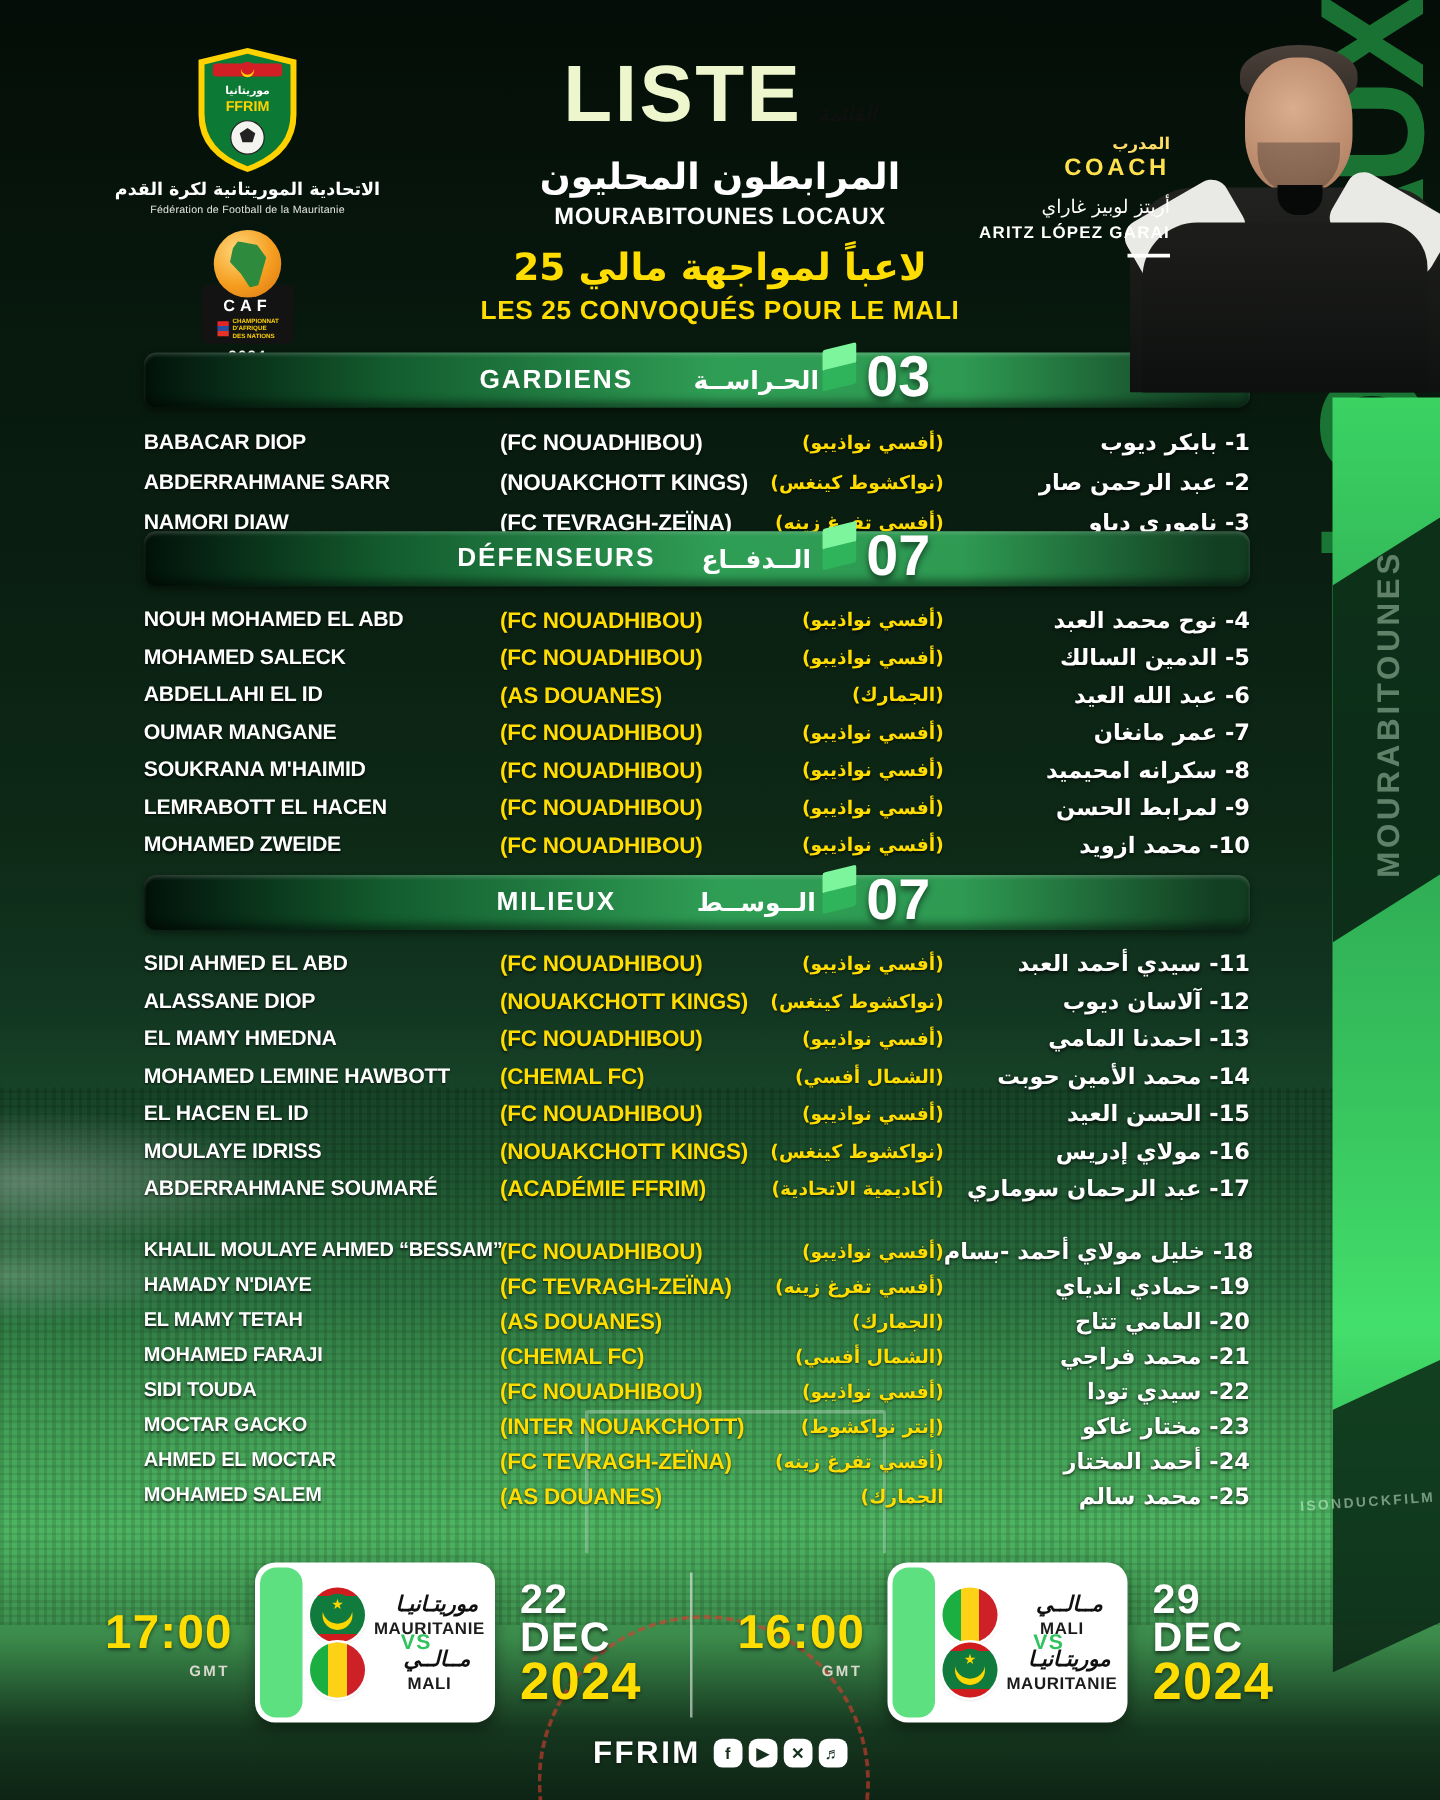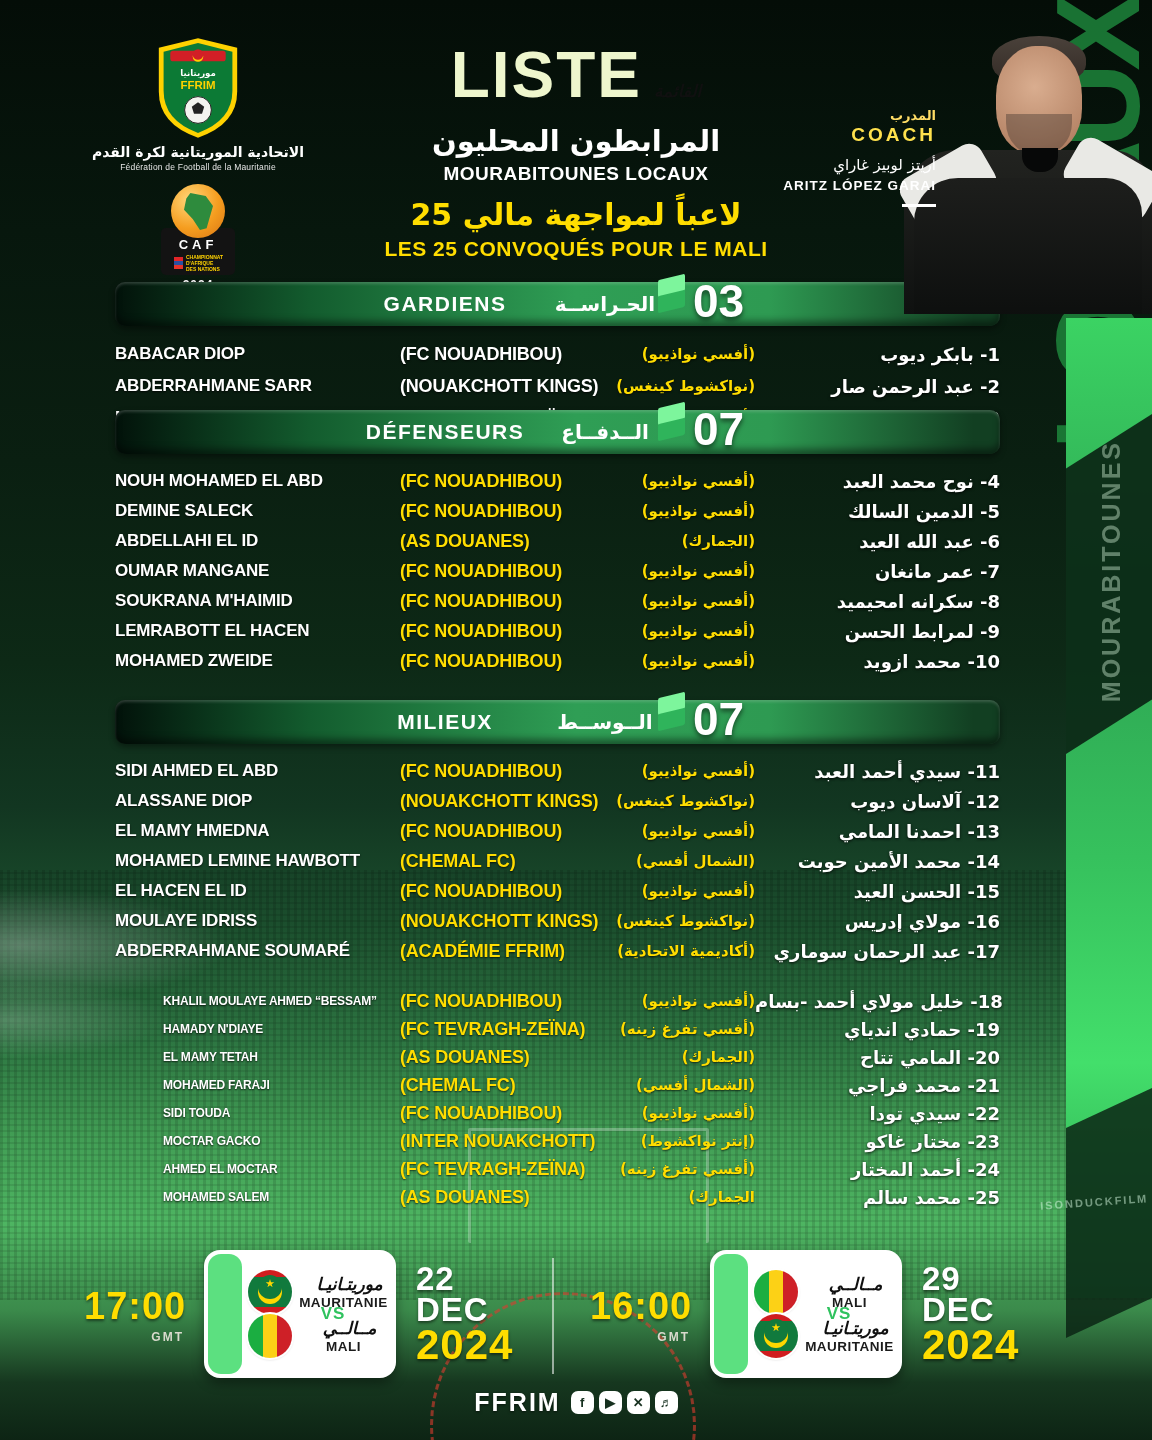--- a/index.html
+++ b/index.html
@@ -80,40 +80,40 @@
     background:linear-gradient(180deg,#1d1e1c,#0d0f0e);}
   .collar{position:absolute;left:122px;top:128px;width:36px;height:24px;border-radius:0 0 16px 16px;background:#070808;}
   .coach-labels{position:absolute;right:216px;top:108px;width:220px;text-align:right;z-index:6;}
   .c-lbl-ar{font-family:"DejaVu Sans",sans-serif;font-weight:bold;font-size:13px;color:#ffdd66;}
   .c-lbl-en{font-weight:800;font-size:19px;letter-spacing:3px;color:#ffe14d;margin-top:1px;}
   .c-name-ar{font-family:"DejaVu Sans",sans-serif;font-weight:normal;font-size:15px;color:#fff;margin-top:10px;}
   .c-name-en{font-weight:800;font-size:13.5px;letter-spacing:1px;color:#fff;margin-top:4px;}
   .c-underline{display:inline-block;width:34px;height:3px;background:#fff;margin-top:6px;}
   
   .squad-section{position:absolute;left:115px;width:885px;}
-  .sec-0{top:282px}.sec-1{top:410px}.sec-2{top:700px}.sec-3{top:975px}
+  .sec-0{top:282px}.sec-1{top:425px}.sec-2{top:700px}.sec-3{top:975px}
   .section-bar{height:44px;border-radius:10px;position:relative;
     background:linear-gradient(90deg,#02120a 0%,#135c2e 22%,#2f9e55 52%,#2e9a52 74%,#123f22 97%);
     box-shadow:inset 0 2px 3px rgba(255,255,255,.18),inset 0 -5px 7px rgba(0,0,0,.45),0 3px 6px rgba(0,0,0,.4);}
   .sec-fr{position:absolute;left:0;top:0;width:660px;height:44px;line-height:44px;text-align:center;
     color:#fff;font-weight:800;font-size:21px;letter-spacing:1.5px;}
   .sec-ar{position:absolute;left:420px;top:0;width:140px;height:44px;line-height:44px;text-align:center;
     color:#fff;font-family:"DejaVu Sans",sans-serif;font-weight:bold;font-size:20px;}
   .flag-icon{position:absolute;left:543px;top:-7px;width:30px;height:40px;}
   .flag-icon i{position:absolute;left:0;width:27px;height:17px;display:block;}
   .flag-icon i:first-child{top:2px;background:#7df59c;transform:skewY(-14deg);border-radius:2px;}
   .flag-icon i:last-child{top:18px;background:#2fb45b;transform:skewY(-14deg);border-radius:2px;}
   .sec-count{position:absolute;left:578px;top:-8px;color:#fff;font-weight:800;font-size:46px;
     text-shadow:0 3px 5px rgba(0,0,0,.55);}
   .rows{margin-top:12px;}
   .player-row{display:grid;grid-template-columns:285px 205px 150px 1fr;align-items:center;}
   .sec-0 .player-row{height:32px}.sec-1 .player-row,.sec-2 .player-row{height:30px}.sec-3 .player-row{height:28px}
   .p-name-fr{color:#fff;font-weight:700;font-size:17px;letter-spacing:-.2px;
     text-shadow:0 1px 2px rgba(0,0,0,.8);white-space:nowrap;}
-  .sec-3 .p-name-fr{font-size:12px;margin-left:48px;}
+  .sec-3 .p-name-fr{font-size:16px;}
   .p-club-fr{font-weight:700;font-size:18px;letter-spacing:-.2px;text-shadow:0 1px 2px rgba(0,0,0,.7);white-space:nowrap;}
   .p-club-ar{direction:rtl;text-align:right;color:#ffdd00;font-family:"DejaVu Sans",sans-serif;
     font-weight:bold;font-size:15px;text-shadow:0 1px 2px rgba(0,0,0,.7);white-space:nowrap;}
   .p-name-ar{direction:rtl;text-align:right;color:#fff;font-family:"DejaVu Sans",sans-serif;
     font-weight:bold;font-size:18px;text-shadow:0 1px 3px rgba(0,0,0,.85);white-space:nowrap;}
   
   .match-block{position:absolute;top:1250px;display:flex;align-items:center;gap:20px;}
   .m-0{left:84px}.m-1{left:590px}
   .kickoff{width:100px;text-align:right;}
   .time{color:#ffdd00;font-weight:800;font-size:38px;letter-spacing:1px;text-shadow:0 2px 3px rgba(0,0,0,.5);}
@@ -269,21 +269,21 @@
       <span class="sec-count">07</span>
     </div>
     <div class="rows">
             <div class="player-row">
     <span class="p-name-fr">NOUH MOHAMED EL ABD</span>
     <span class="p-club-fr" style="color: rgb(255, 221, 0);">(FC NOUADHIBOU)</span>
     <span class="p-club-ar" dir="rtl">(أفسي نواذيبو)</span>
     <span class="p-name-ar" dir="rtl">4- نوح محمد العبد</span>
   </div>
             <div class="player-row">
-    <span class="p-name-fr">DEMINE SALECK</span>
+    <span class="p-name-fr">MOHAMED SALECK</span>
     <span class="p-club-fr" style="color: rgb(255, 221, 0);">(FC NOUADHIBOU)</span>
     <span class="p-club-ar" dir="rtl">(أفسي نواذيبو)</span>
     <span class="p-name-ar" dir="rtl">5- الدمين السالك</span>
   </div>
             <div class="player-row">
     <span class="p-name-fr">ABDELLAHI EL ID</span>
     <span class="p-club-fr" style="color: rgb(255, 221, 0);">(AS DOUANES)</span>
     <span class="p-club-ar" dir="rtl">(الجمارك)</span>
     <span class="p-name-ar" dir="rtl">6- عبد الله العيد</span>
   </div>

